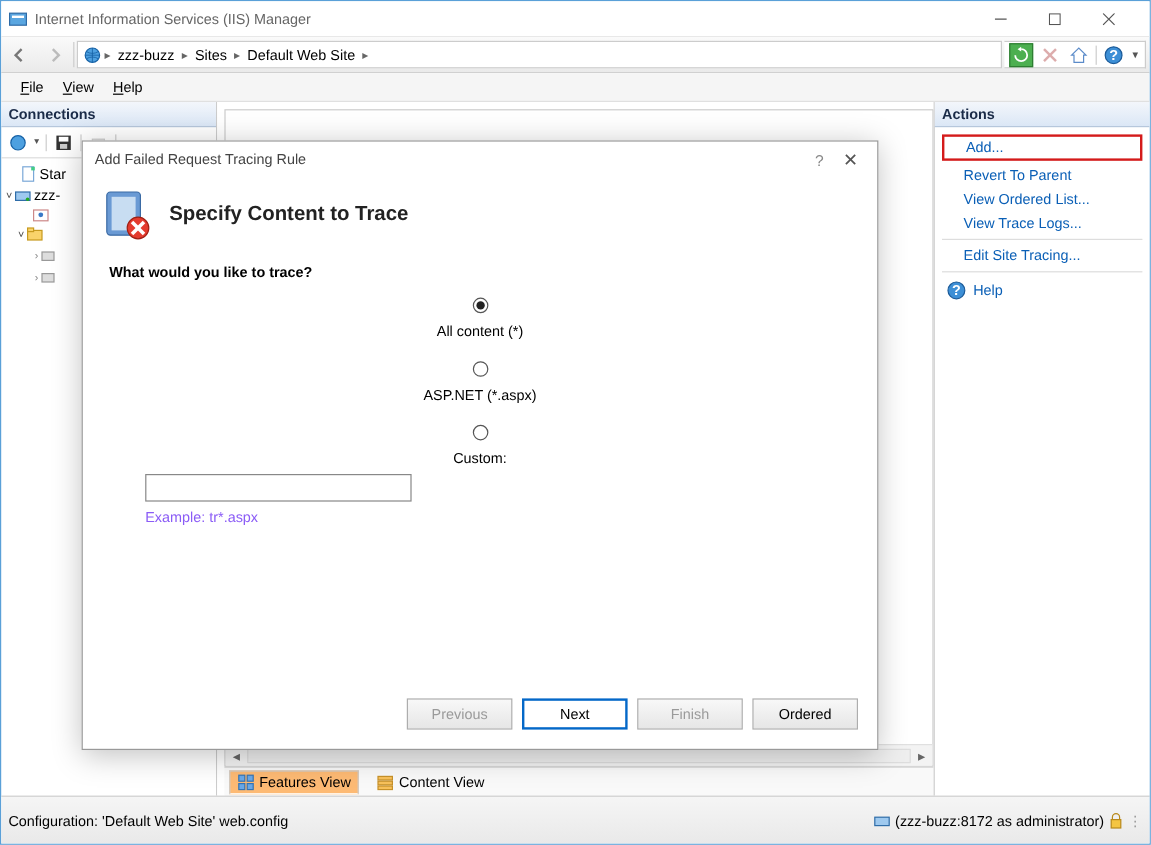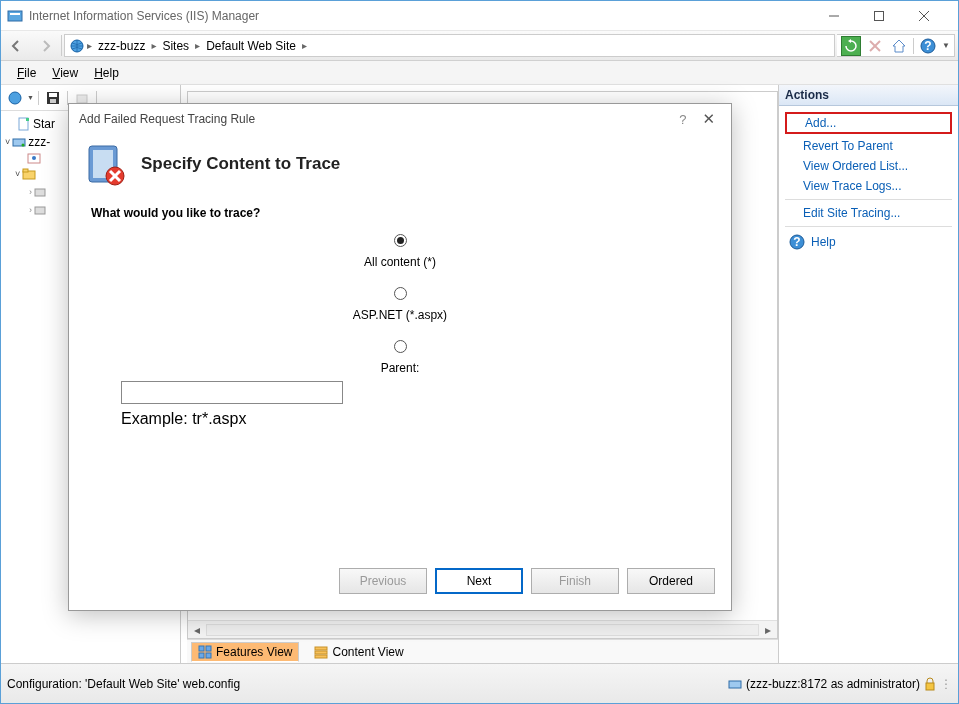--- a/index.html
+++ b/index.html
@@ -51,35 +51,35 @@
 .action-item { padding:3px 12px 3px 24px; color:#0a5fb6; cursor:default; }
 .action-item.highlight { border:2px solid #d41b1b; margin:2px 6px; padding:2px 8px 2px 18px;}
 .action-sep { height:1px; background:#ddd; margin:3px 6px; }
 .action-help { display:flex; align-items:center; gap:6px; padding:4px 10px; color:#0a5fb6;}
 
 
 .statusbar { height:40px; border-top:1px solid #ccc; background:linear-gradient(#f5f5f5,#e9e9e9); display:flex; align-items:center; padding:0 6px; font-size:12px; justify-content:space-between;}
 .status-right { display:flex; align-items:center; gap:4px; }
 
 
-.dialog { position:absolute; left:68px; top:103px; width:664px; height:508px; background:#fff; border:1px solid #999; box-shadow:0 4px 24px rgba(0,0,0,.25); display:flex; flex-direction:column; z-index:50;}
+.dialog { position:absolute; left:68px; top:117px; width:664px; height:508px; background:#fff; border:1px solid #999; box-shadow:0 4px 24px rgba(0,0,0,.25); display:flex; flex-direction:column; z-index:50;}
 .dlg-title { height:30px; display:flex; align-items:center; padding:0 10px; color:#444;}
 .dlg-title .spacer{flex:1;}
 .dlg-title .help{ color:#888; padding:0 10px; font-size:13px;}
 .dlg-title .close{ color:#555; font-size:15px; padding:0 6px;}
 .dlg-head { display:flex; align-items:center; padding:8px 14px 14px 14px; gap:14px; }
 .dlg-head .hicon { width:44px; height:44px; position:relative; }
 .dlg-head h1 { font-size:17px; font-weight:bold; color:#222;}
 .dlg-body { flex:1; padding:6px 22px; }
 .dlg-body .q { font-weight:bold; margin-bottom:14px; }
 .radio-row { display:flex; align-items:center; gap:8px; margin:6px 0 18px 0;flex-direction:column; }
 .radio { width:13px; height:13px; border:1px solid #555; border-radius:50%; display:flex; align-items:center; justify-content:center;}
 .radio .dot{ width:7px; height:7px; background:#222; border-radius:50%; }
 .custom-input { width:222px; height:23px; border:1px solid #888; margin:0 0 6px 30px; background:#fff;}
-.example { margin-left:30px; color:#000000; font-size:16px;}
+.example { margin-left:30px; color:#8b5cf6; font-size:12px;}
 .dlg-buttons { padding:12px 16px 16px; display:flex; justify-content:flex-end; gap:8px;}
 .dlg-btn { width:88px; height:26px; border:1px solid #adadad; background:linear-gradient(#f8f8f8,#e6e6e6); display:flex; align-items:center; justify-content:center;}
 .dlg-btn.disabled{ color:#9a9a9a; }
 .dlg-btn.primary{ border:2px solid #0468c8; background:#fff; color:#000; }
 
 svg { display:block; }
 </style>
 </head>
 <body>
 
@@ -169,20 +169,21 @@
 
 <div class="menubar">
   <span class="menuitem"><u>F</u>ile</span>
   <span class="menuitem"><u>V</u>iew</span>
   <span class="menuitem"><u>H</u>elp</span>
 </div>
 
 <div class="mainarea">
 
   <div class="connections">
+    <div class="panel-header">Connections</div>
     <div class="conn-toolbar">
       <span class="ticon">
           <svg width="16" height="16">
             <circle cx="8" cy="8" r="6" fill="#4da0e0" stroke="#1762a6"></circle>
           </svg>
         </span>
       <span style="font-size:7px;color:#555">▼</span>
       <span style="width:1px;background:#ccc;height:14px;margin:0 2px"></span>
       <span class="ticon">
           <svg width="16" height="16">
@@ -342,21 +343,21 @@
           <span class="dot"></span>
         </span>
       <span>All content (*)</span>
     </label>
     <label class="radio-row">
       <span class="radio"></span>
       <span>ASP.NET (*.aspx)</span>
     </label>
     <label class="radio-row" style="margin-bottom:6px">
       <span class="radio"></span>
-      <span>Parent:</span>
+      <span>Custom:</span>
     </label>
     <div class="custom-input"></div>
     <div class="example">Example: tr*.aspx</div>
   </div>
   <div class="dlg-buttons">
     <div class="dlg-btn disabled">
         <span>Previous</span>
       </div>
     <div class="dlg-btn primary">
         <span>Next</span>

